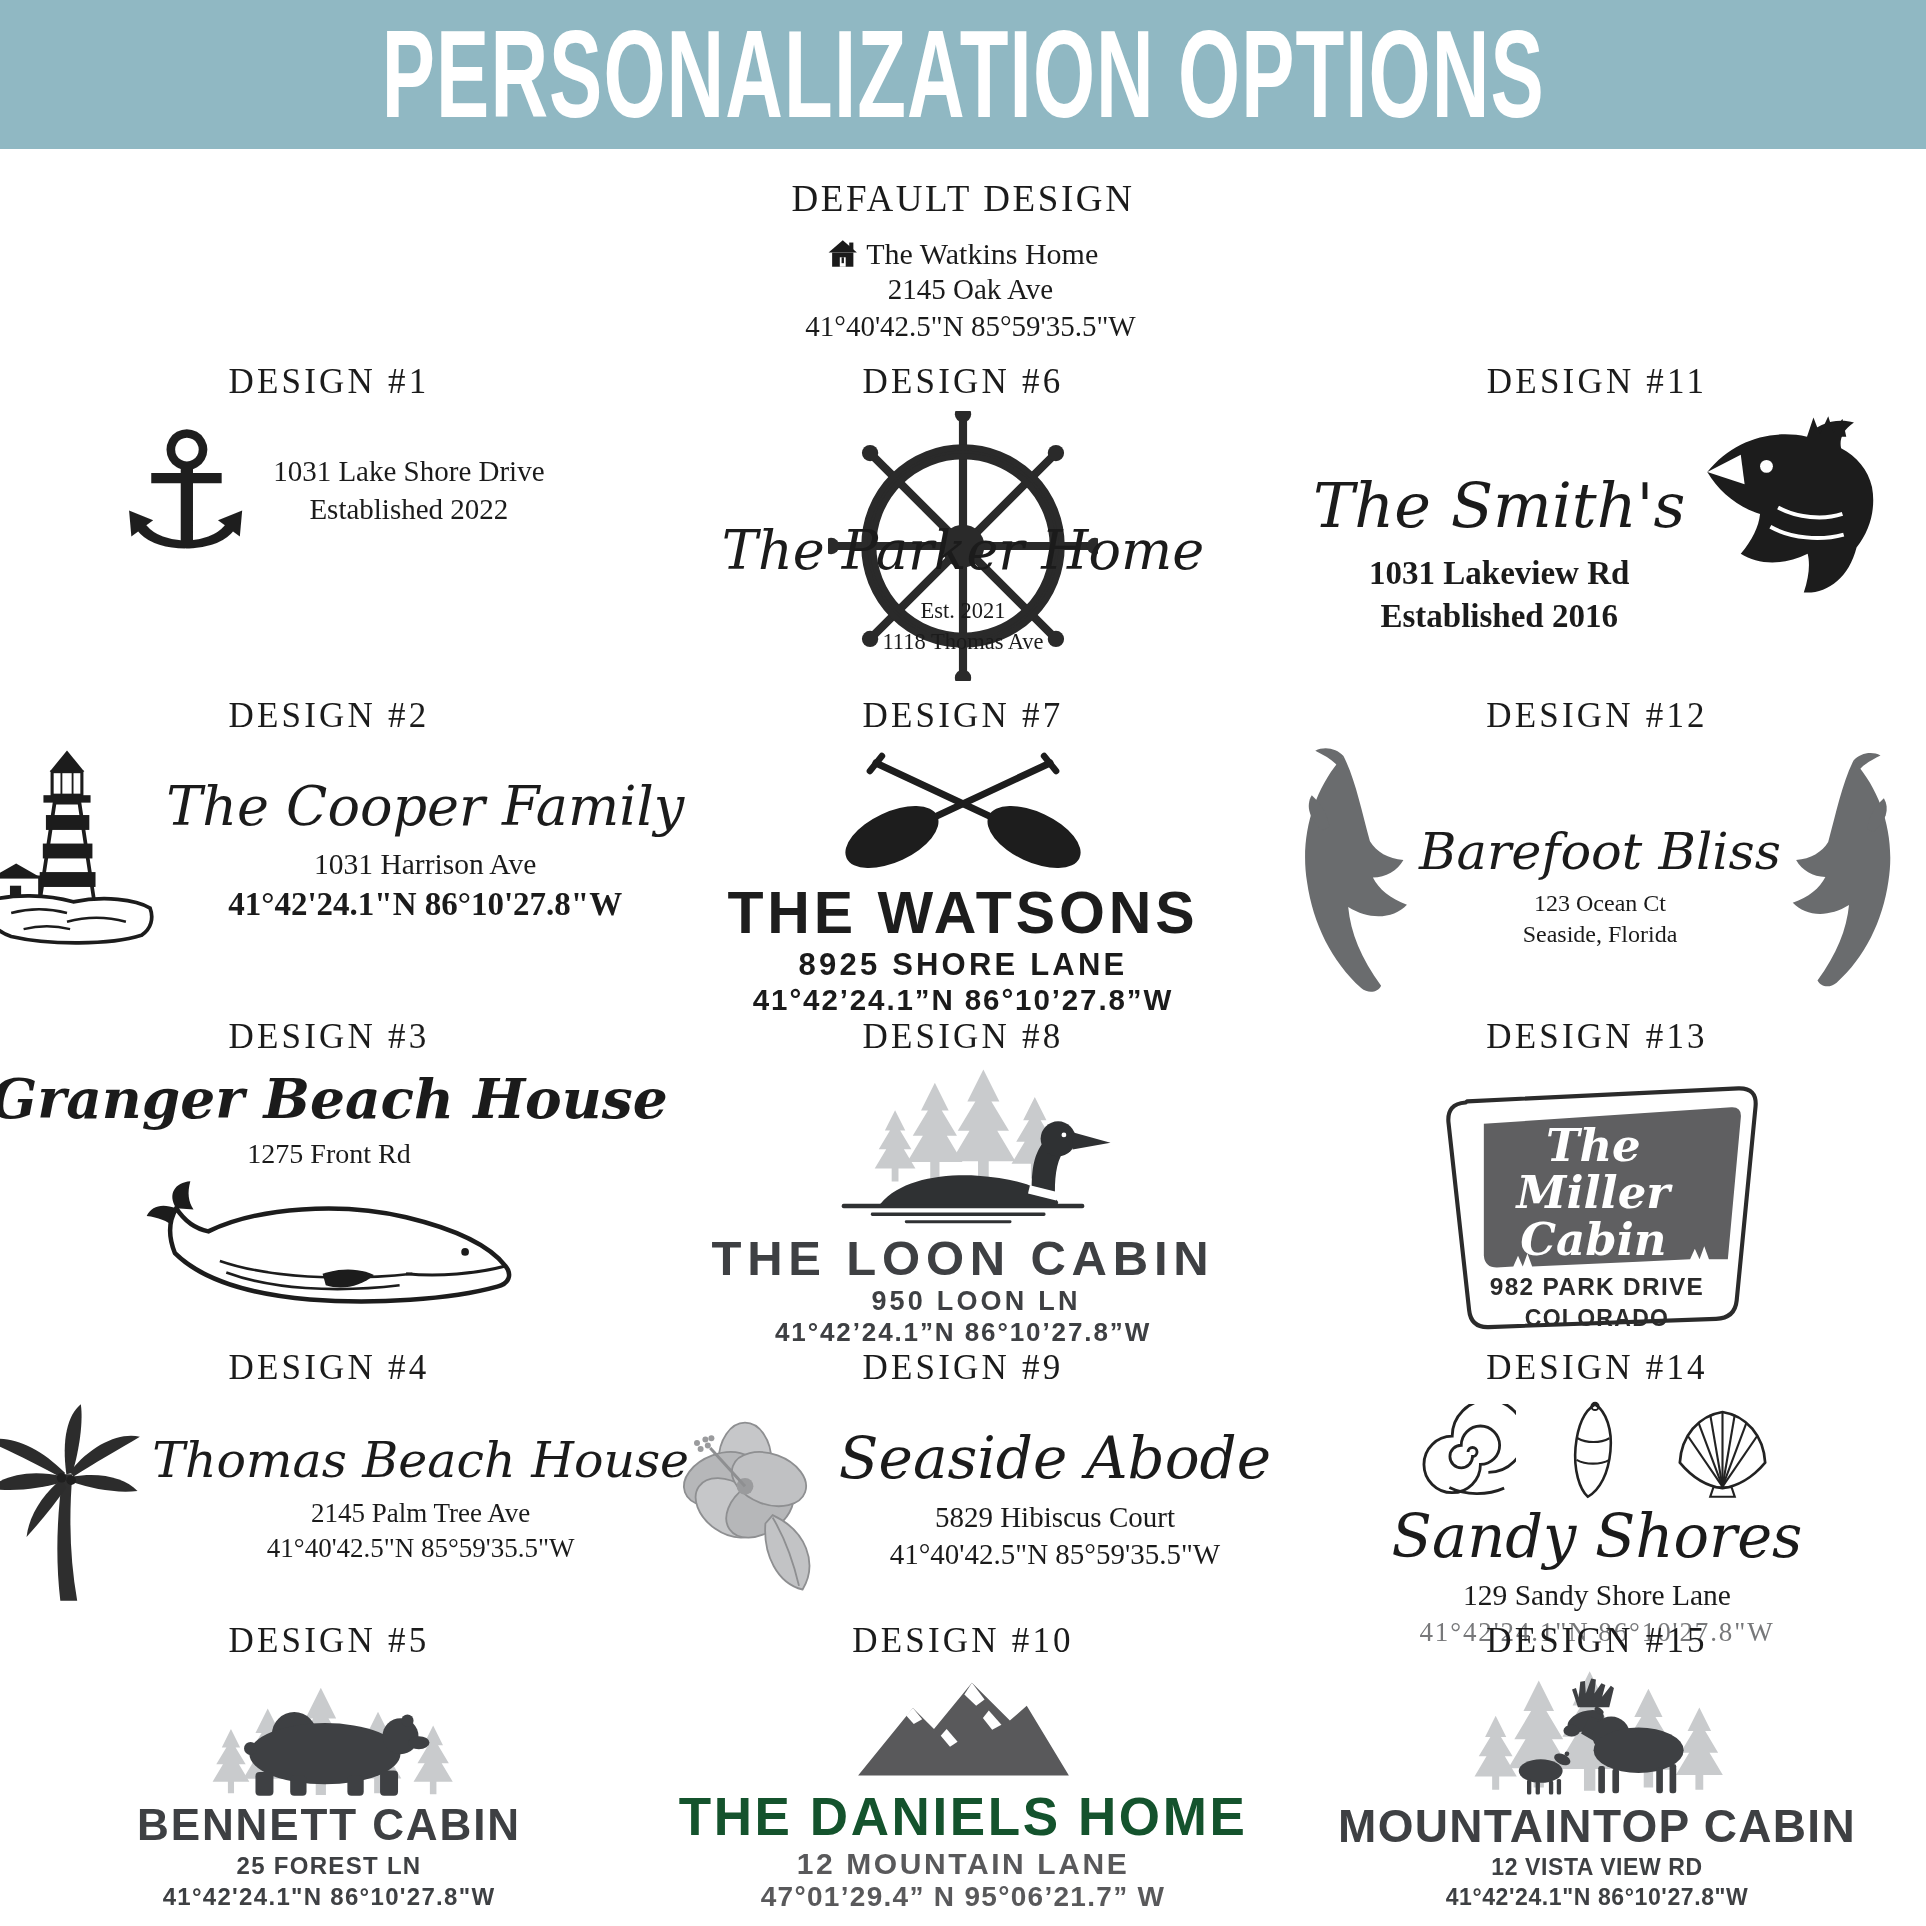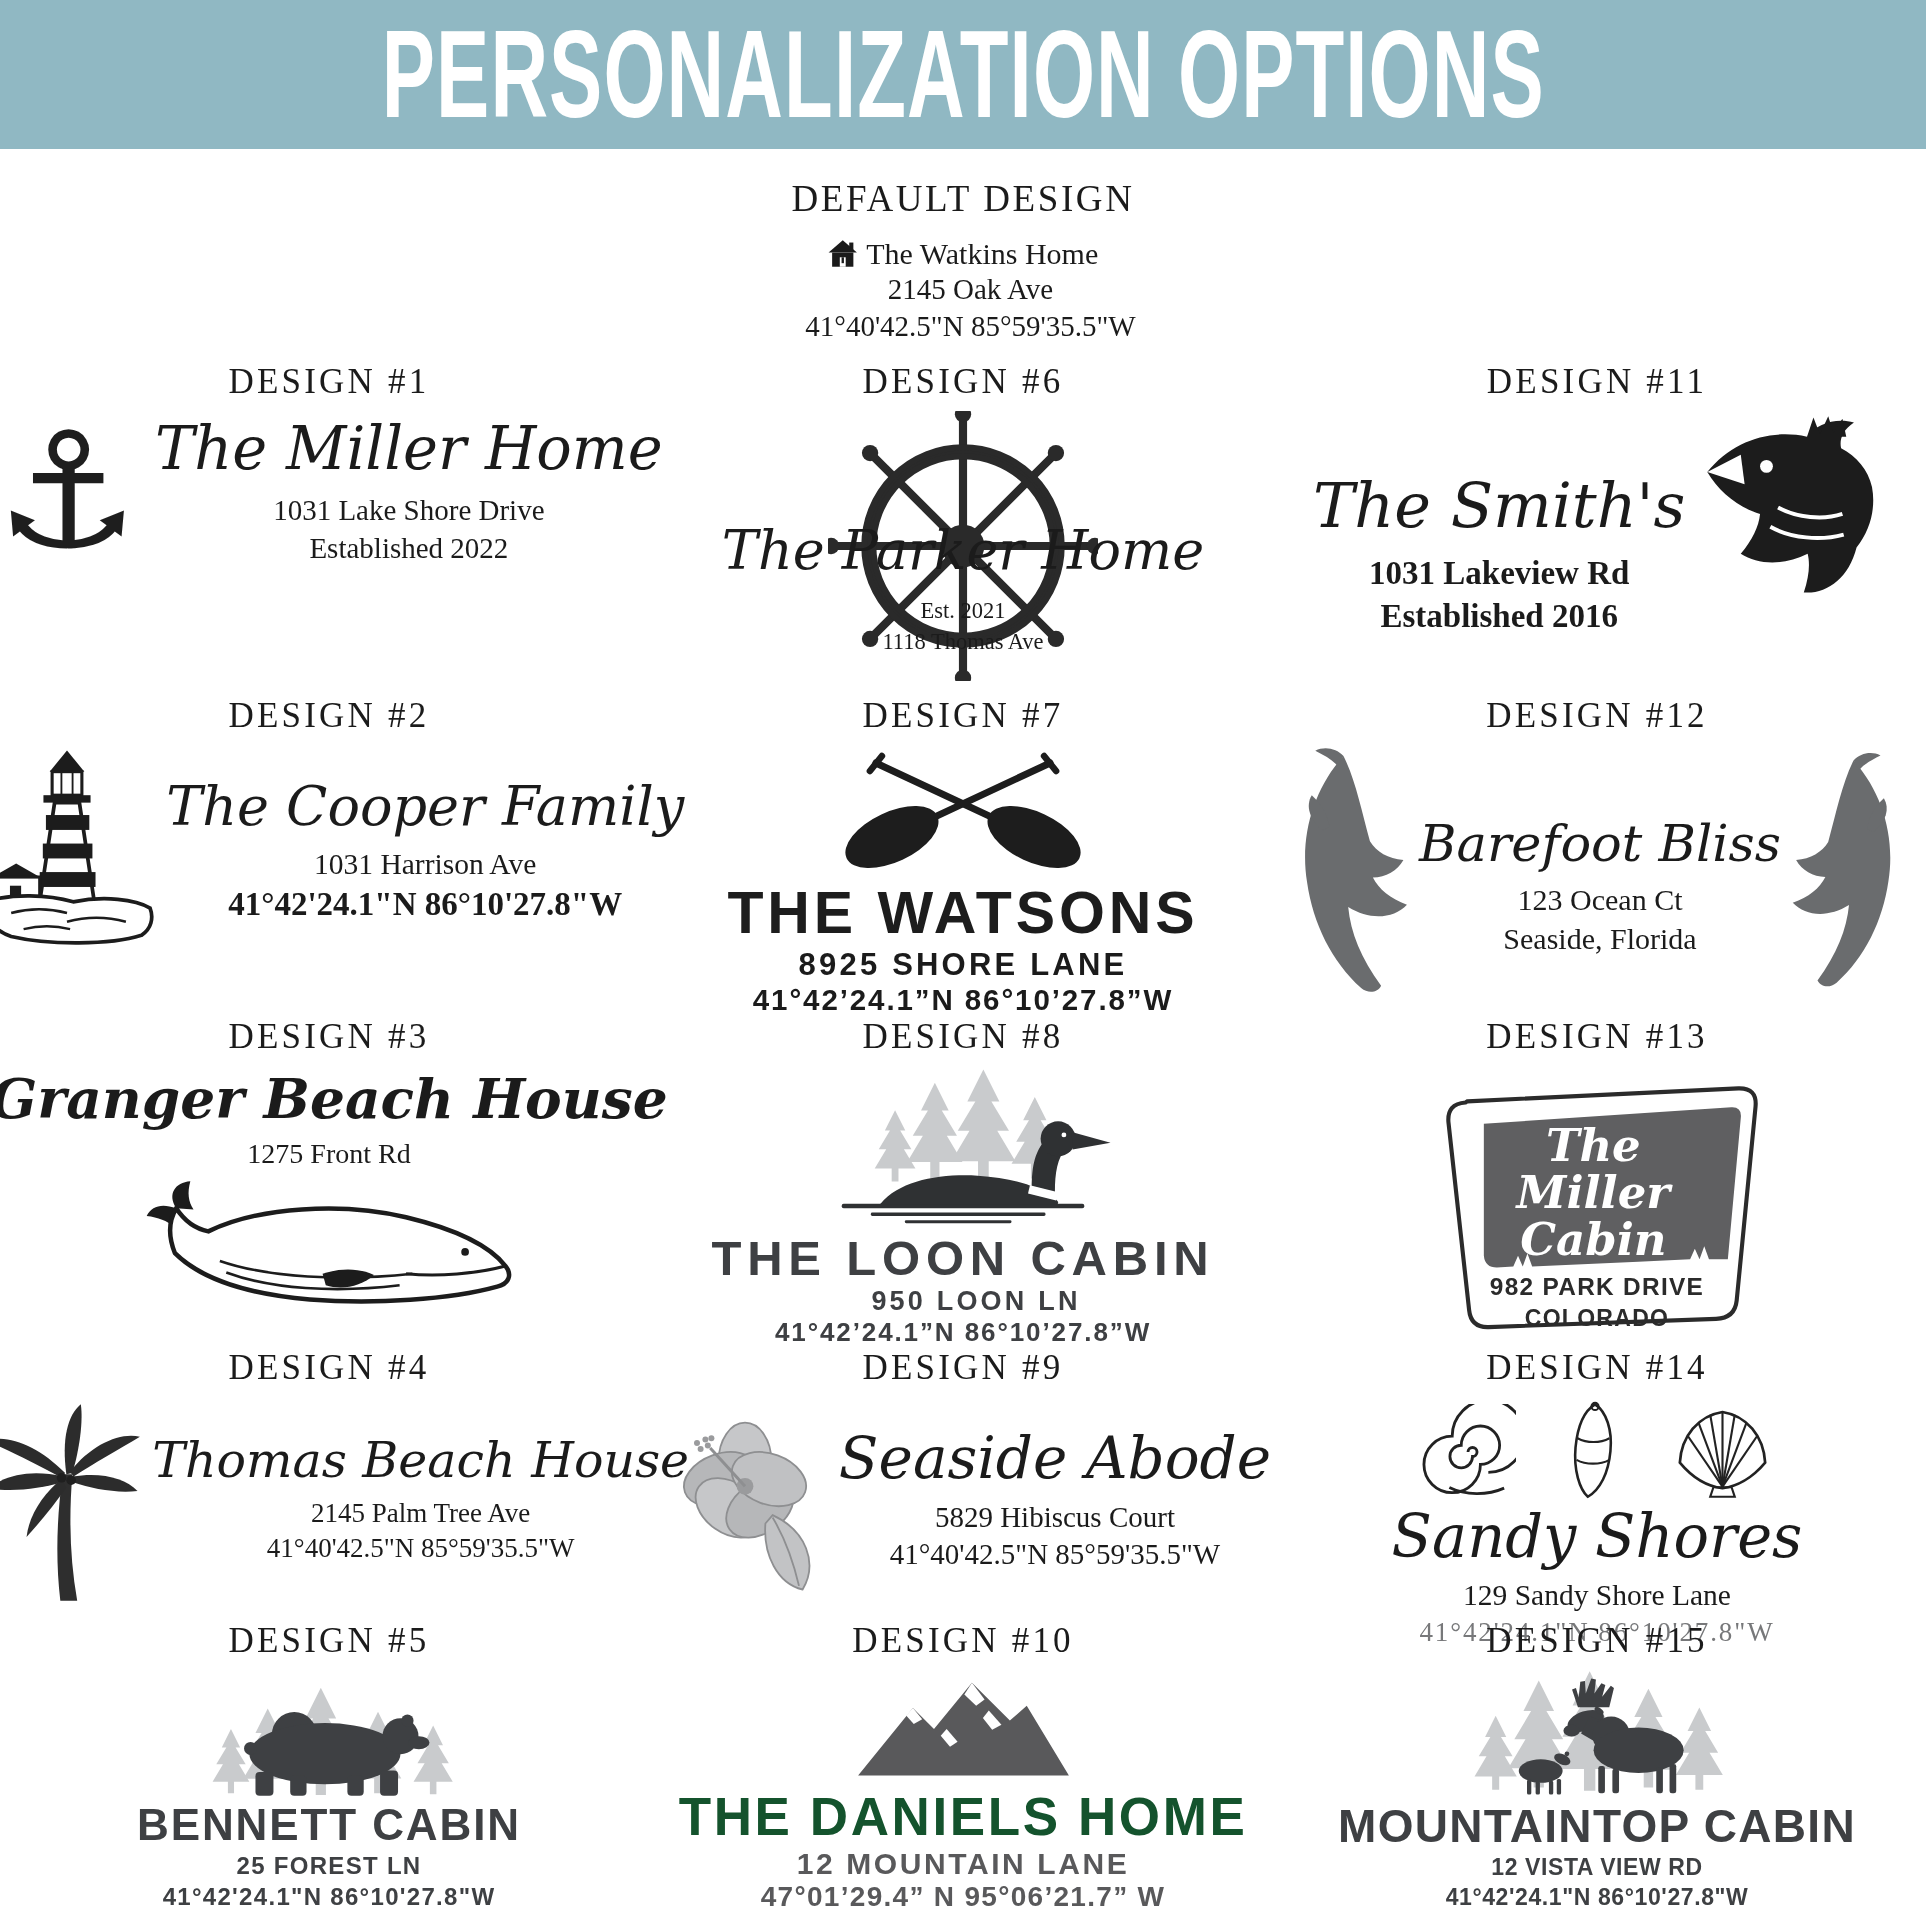--- a/index.html
+++ b/index.html
@@ -57,21 +57,21 @@
   .d8 .addr1 { font-size:27px; letter-spacing:3.2px; color:#3e4043;margin-left:26px; }
   .d8 .addr2 { font-size:26px; letter-spacing:1.9px; color:#3e4043; }
   .d9-name { font-size:58px; margin-bottom:6.4px; }
   .d9 .addr { font-size:29px; }
   .d10-name { font-size:53px; letter-spacing:2.6px; color:#14532d; margin-top:6.4px; }
   .d10 .addr1 { font-size:30px; letter-spacing:2.6px; color:#59595b; }
   .d10 .addr2 { font-size:28px; letter-spacing:1.3px; color:#59595b; }
   .d11-name { font-size:62px; margin-bottom:10.3px; }
   .d11 .addr { font-size:33px; font-weight:bold; }
   .d12-name { font-size:51px; margin-bottom:7.7px; }
-  .d12 .addr { font-size:30px; }
+  .d12 .addr { font-size:24px; }
   .badgewrap { position:relative; width:366px; height:277px; }
   .d13-name { position:absolute; left:15%; width:68%; top:56px; font-size:45px; line-height:1.05;
               color:#ffffff; white-space:normal; font-weight:bold; }
   .d13-addr  { position:absolute; width:100%; top:207px; font-size:24.4px; letter-spacing:1.3px; color:#2b2b2b; }
   .d13-state { position:absolute; width:100%; top:239px; font-size:23px; letter-spacing:1.3px; color:#2b2b2b; }
   .d14-name { font-size:59px; margin-top:2.6px; margin-bottom:5.1px; }
   .d14 .addr1 { font-size:29.5px; }
   .d14 .addr2 { font-size:27px; color:#77787a; letter-spacing:1.9px; }
   .d15-name { font-size:46px; letter-spacing:1.3px; color:#3e4043; margin-top:3.9px; }
   .d15 .addr { font-size:23px; letter-spacing:0.6px; color:#3e4043; }
@@ -109,21 +109,20 @@
     <div class="default-line">41°40'42.5"N 85°59'35.5"W</div>
   </section>
 
   <main class="grid">
 
     <div class="cell d1">
       <div class="dlabel">DESIGN #1</div>
       <div class="hrow" style="gap:15.4px;">
         <span class="glyph-anchor">⚓</span>
         <div class="vcol">
-          <div class="script d1-name">The Miller Home</div>
           <div class="addr">1031 Lake Shore Drive</div>
           <div class="addr">Established 2022</div>
         </div>
       </div>
     </div>
 
     <div class="cell d2">
       <div class="dlabel">DESIGN #2</div>
       <div class="hrow" style="gap:6.4px;">
         <svg width="186" height="212" viewBox="0 0 300 340">

